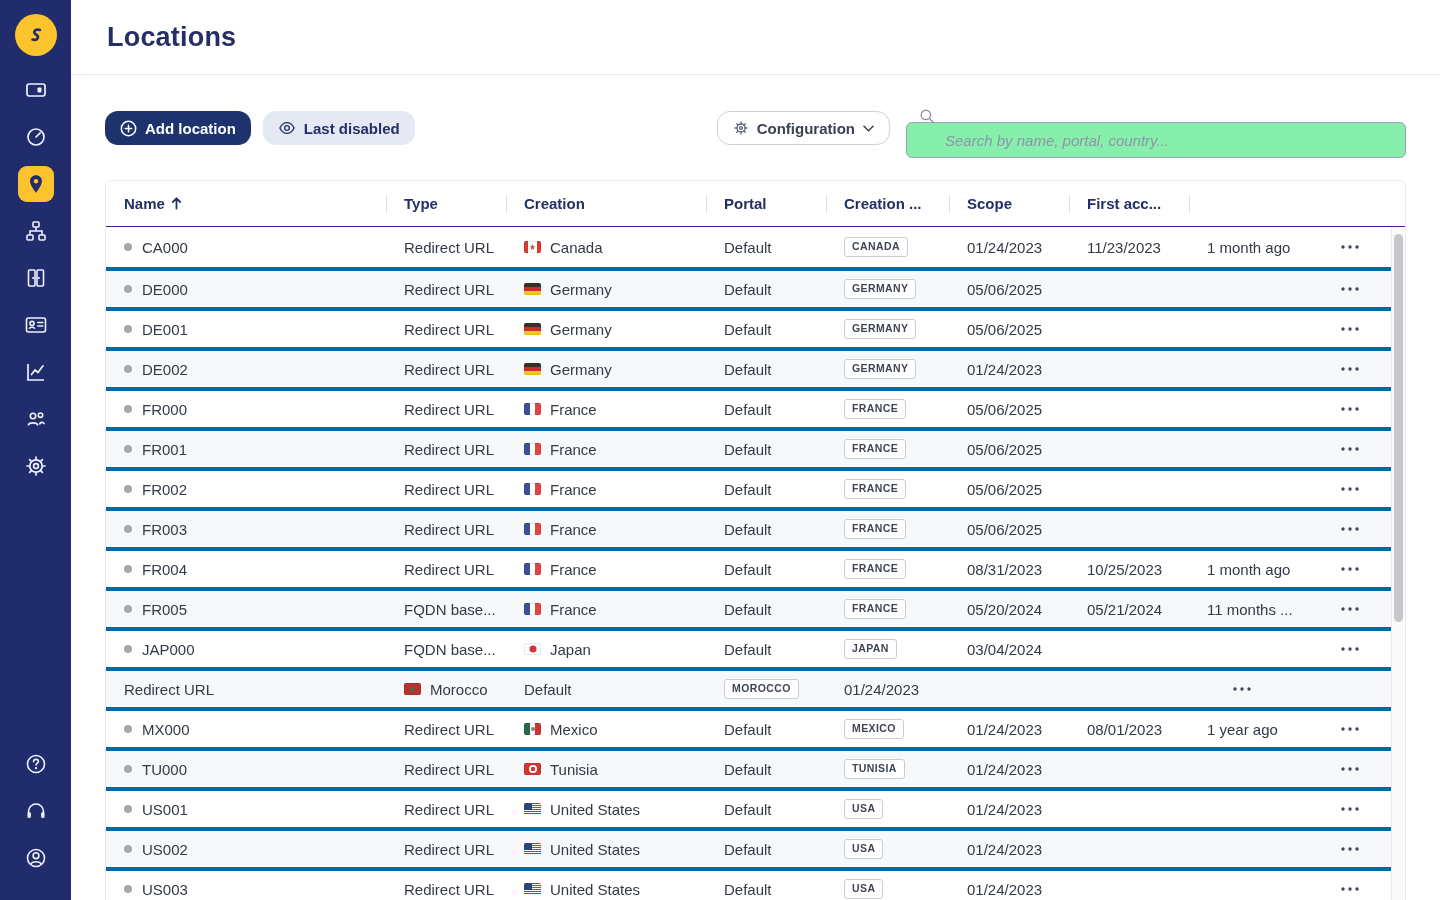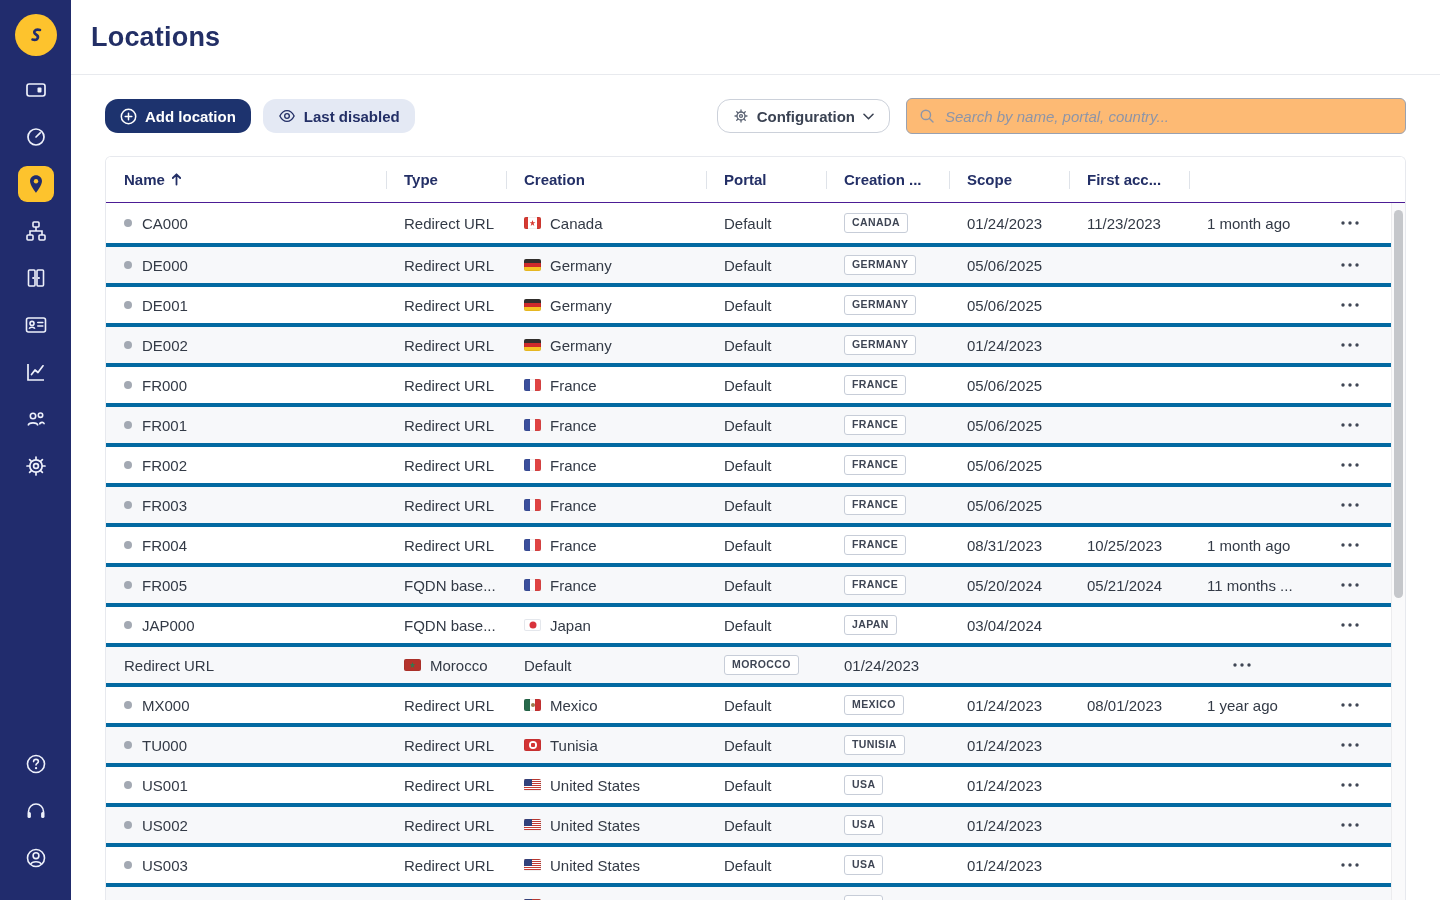--- a/index.html
+++ b/index.html
@@ -22,21 +22,21 @@
     width:36px;height:36px;border-radius:9px;margin-bottom:11px;
     display:flex;align-items:center;justify-content:center;cursor:pointer;
   }
   .nav-item.active{ background:#fdc32d; }
   .nav-item svg{ display:block; }
   .nav-bottom{ margin-top:auto; display:flex;flex-direction:column;align-items:center; padding-bottom:13px; }
 
   
   .main{ flex:1; min-width:0; display:flex; flex-direction:column; background:#fff; height:900px; }
   .page-header{
-    height:75px; padding:0 20px; display:flex; align-items:center;
+    height:75px; padding:0 36px; display:flex; align-items:center;
     border-bottom:1px solid #e8eaee; flex-shrink:0;
   }
   .page-title{ font-size:27px; font-weight:700; color:#232f66; letter-spacing:.2px; }
 
   
   .toolbar{ margin-top:23px; padding:0 34px; display:flex; align-items:center; flex-shrink:0; }
   .btn{
     height:34px; border:none; border-radius:13px; display:inline-flex;
     align-items:center; gap:8px; padding:0 15px; font-size:15px; font-weight:600;
     font-family:inherit; cursor:pointer;
@@ -44,21 +44,21 @@
   .btn-primary{ background:#1d336e; color:#fff; }
   .btn-soft{ background:#e4e9f4; color:#232f66; margin-left:12px; }
   .btn-outline{
     background:#fff; color:#3a4252; border:1px solid #ccd1da; margin-left:auto;
     font-weight:600;
   }
   .search-wrap{ position:relative; margin-left:16px; width:500px; }
   .search-input{
     width:100%; height:36px; border:1px solid #99a1b0; border-radius:6px;
     padding:0 12px 0 38px; font-size:15px; font-family:inherit; color:#333a46;
-    outline:none; background:#fdba74;
+    outline:none; background:#86efac;margin-top:24px;
   }
   .search-input::placeholder{ font-style:italic; color:#8d95a8; }
   .search-icon{ position:absolute; left:12px; top:9px; }
 
   
   .table-wrap{
     margin:22px 34px 0 34px; flex:1; position:relative;
     border:1px solid #e7e9ee; border-bottom:none; border-radius:6px 6px 0 0;
     overflow:hidden;
   }

